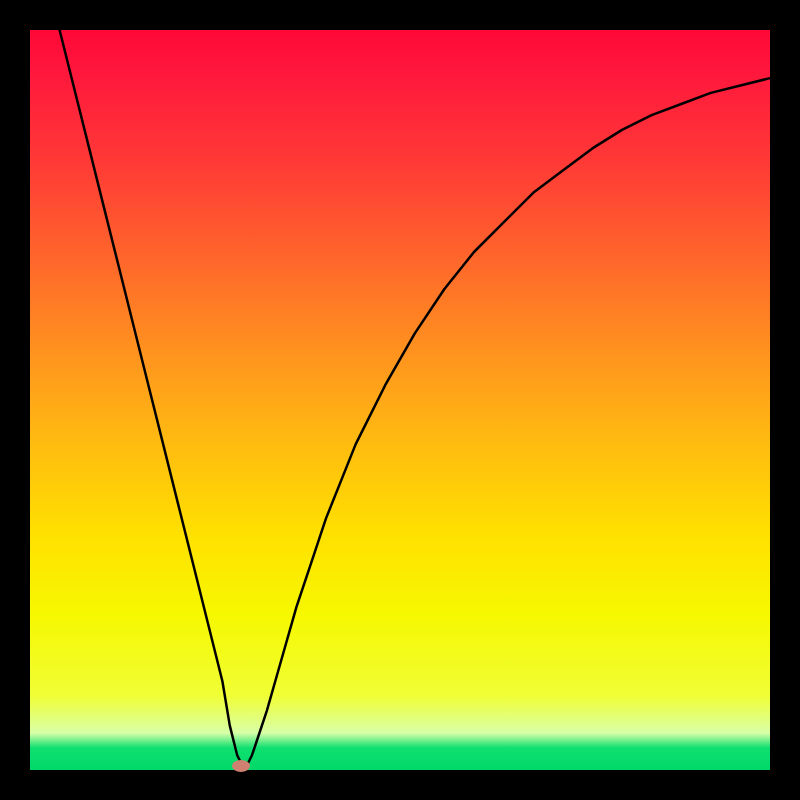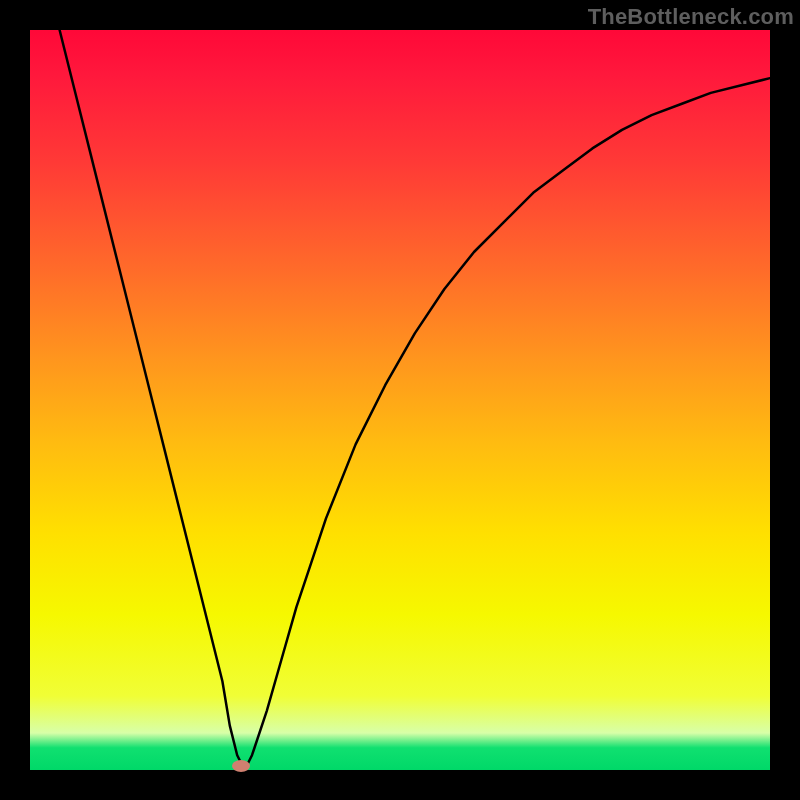--- a/index.html
+++ b/index.html
@@ -60,21 +60,20 @@
     height: 12px;
     border-radius: 50%;
     background: #d08070;
     transform: translate(-50%, -50%);
   }
 </style>
 </head>
 <body>
 
 <div class="frame">
-  <div class="watermark">TheBottleneck.com</div>
   <div class="plot-area">
     <div class="gradient-bg"></div>
     <svg class="curve" viewBox="0 0 740 740" preserveAspectRatio="none">
       <path id="curve-path" fill="none" stroke="#000" stroke-width="2.5" stroke-linejoin="round" stroke-linecap="round" d="M0.00 -118.40 L14.80 -59.20 L29.60 0.00 L44.40 59.20 L59.20 118.40 L74.00 177.60 L88.80 236.80 L103.60 296.00 L118.40 355.20 L133.20 414.40 L148.00 473.60 L162.80 532.80 L177.60 592.00 L192.40 651.20 L199.80 695.60 L207.20 725.20 L214.60 740.00 L222.00 725.20 L236.80 680.80 L251.60 629.00 L266.40 577.20 L281.20 532.80 L296.00 488.40 L325.60 414.40 L355.20 355.20 L384.80 303.40 L414.40 259.00 L444.00 222.00 L473.60 192.40 L503.20 162.80 L532.80 140.60 L562.40 118.40 L592.00 99.90 L621.60 85.10 L651.20 74.00 L680.80 62.90 L710.40 55.50 L740.00 48.10"></path>
     </svg>
     <div id="marker" class="marker" style="left: 210.9px; top: 736.3px;"></div>
   </div>
 </div>
 
 </body></html>

